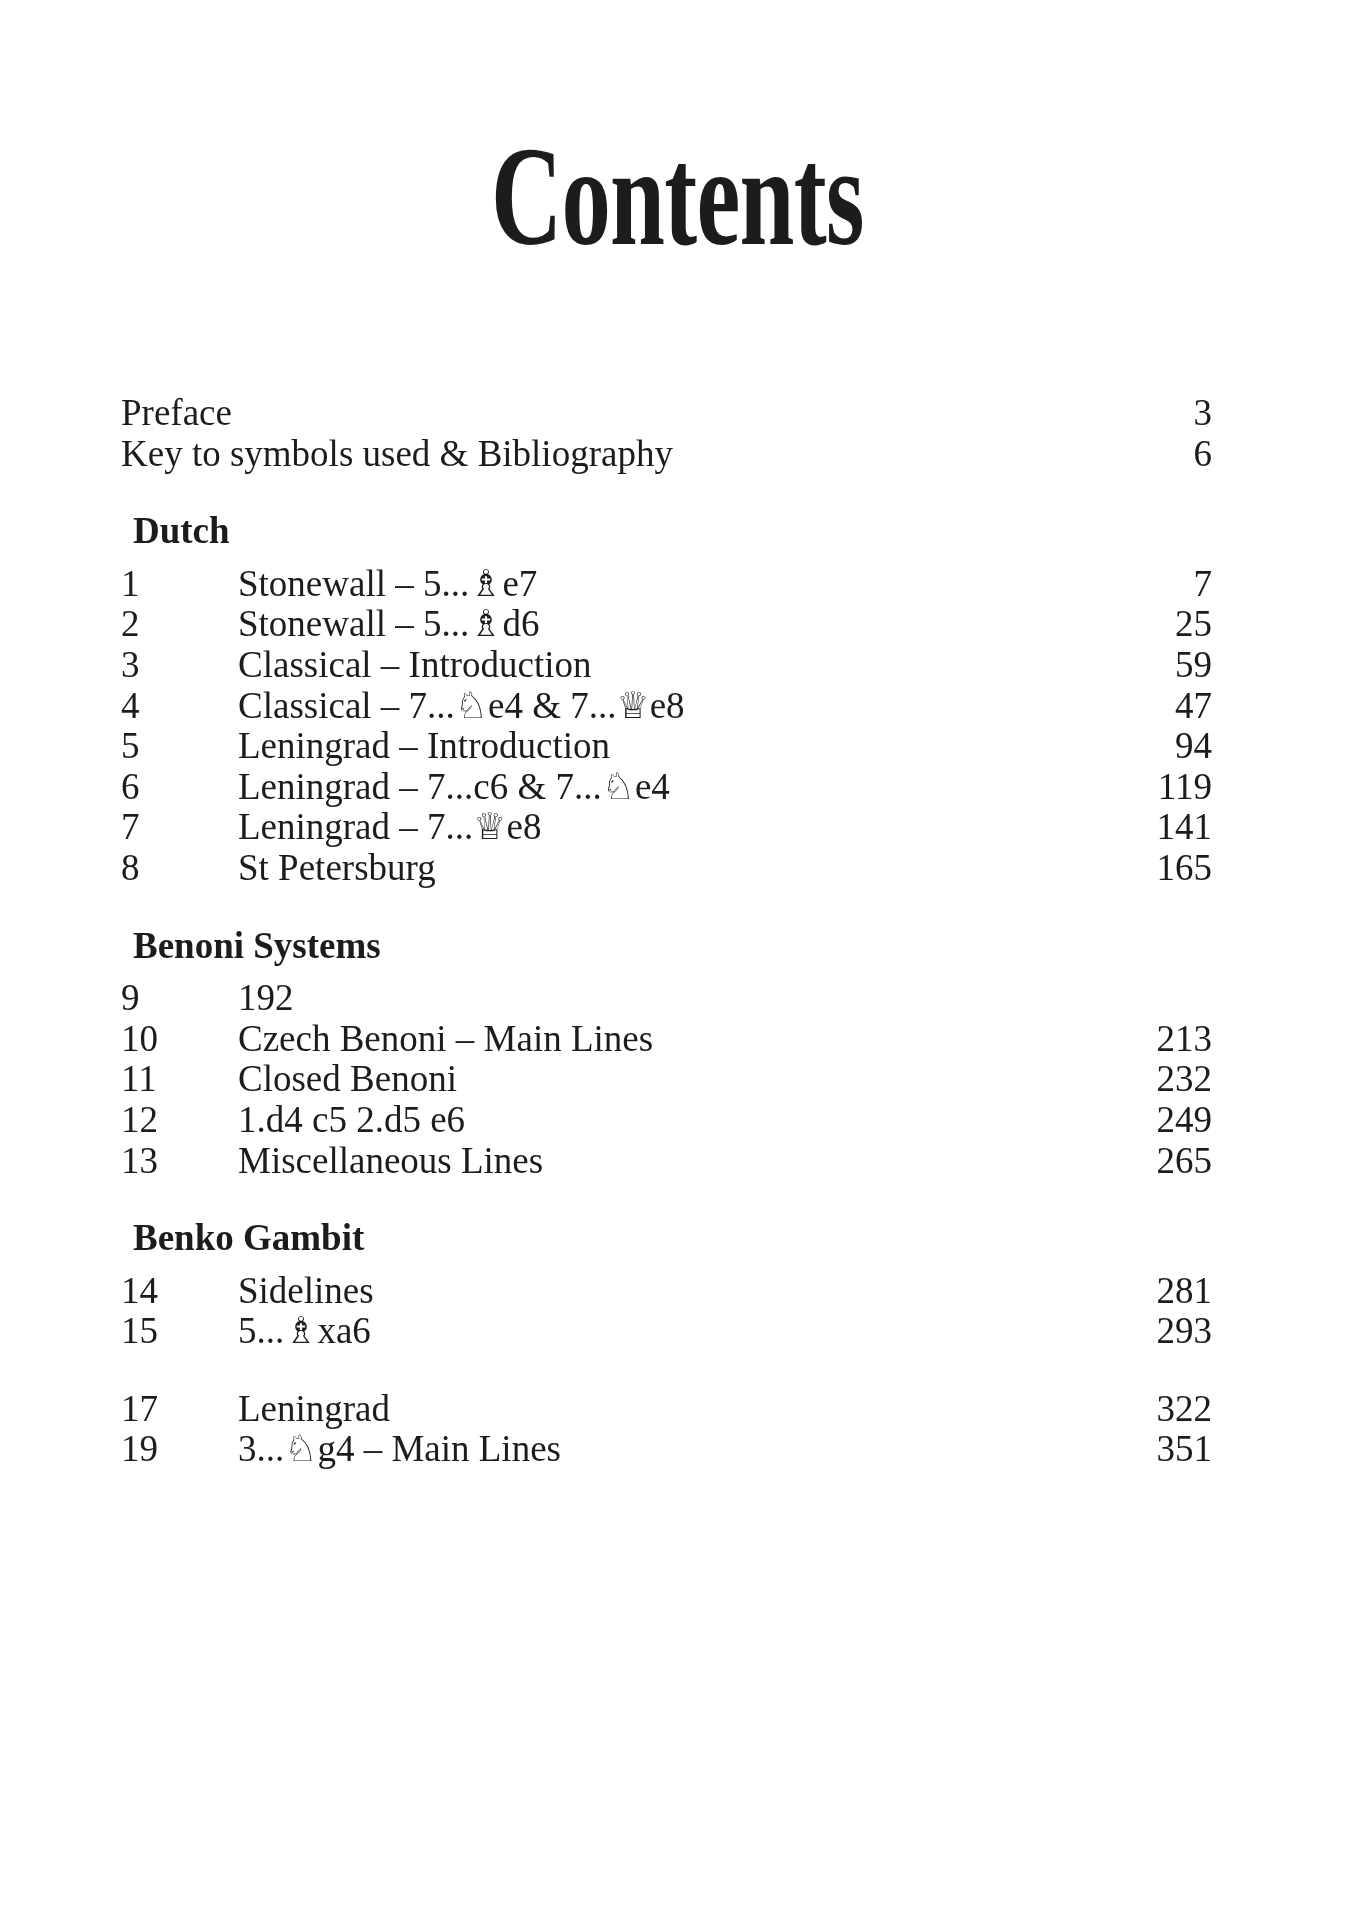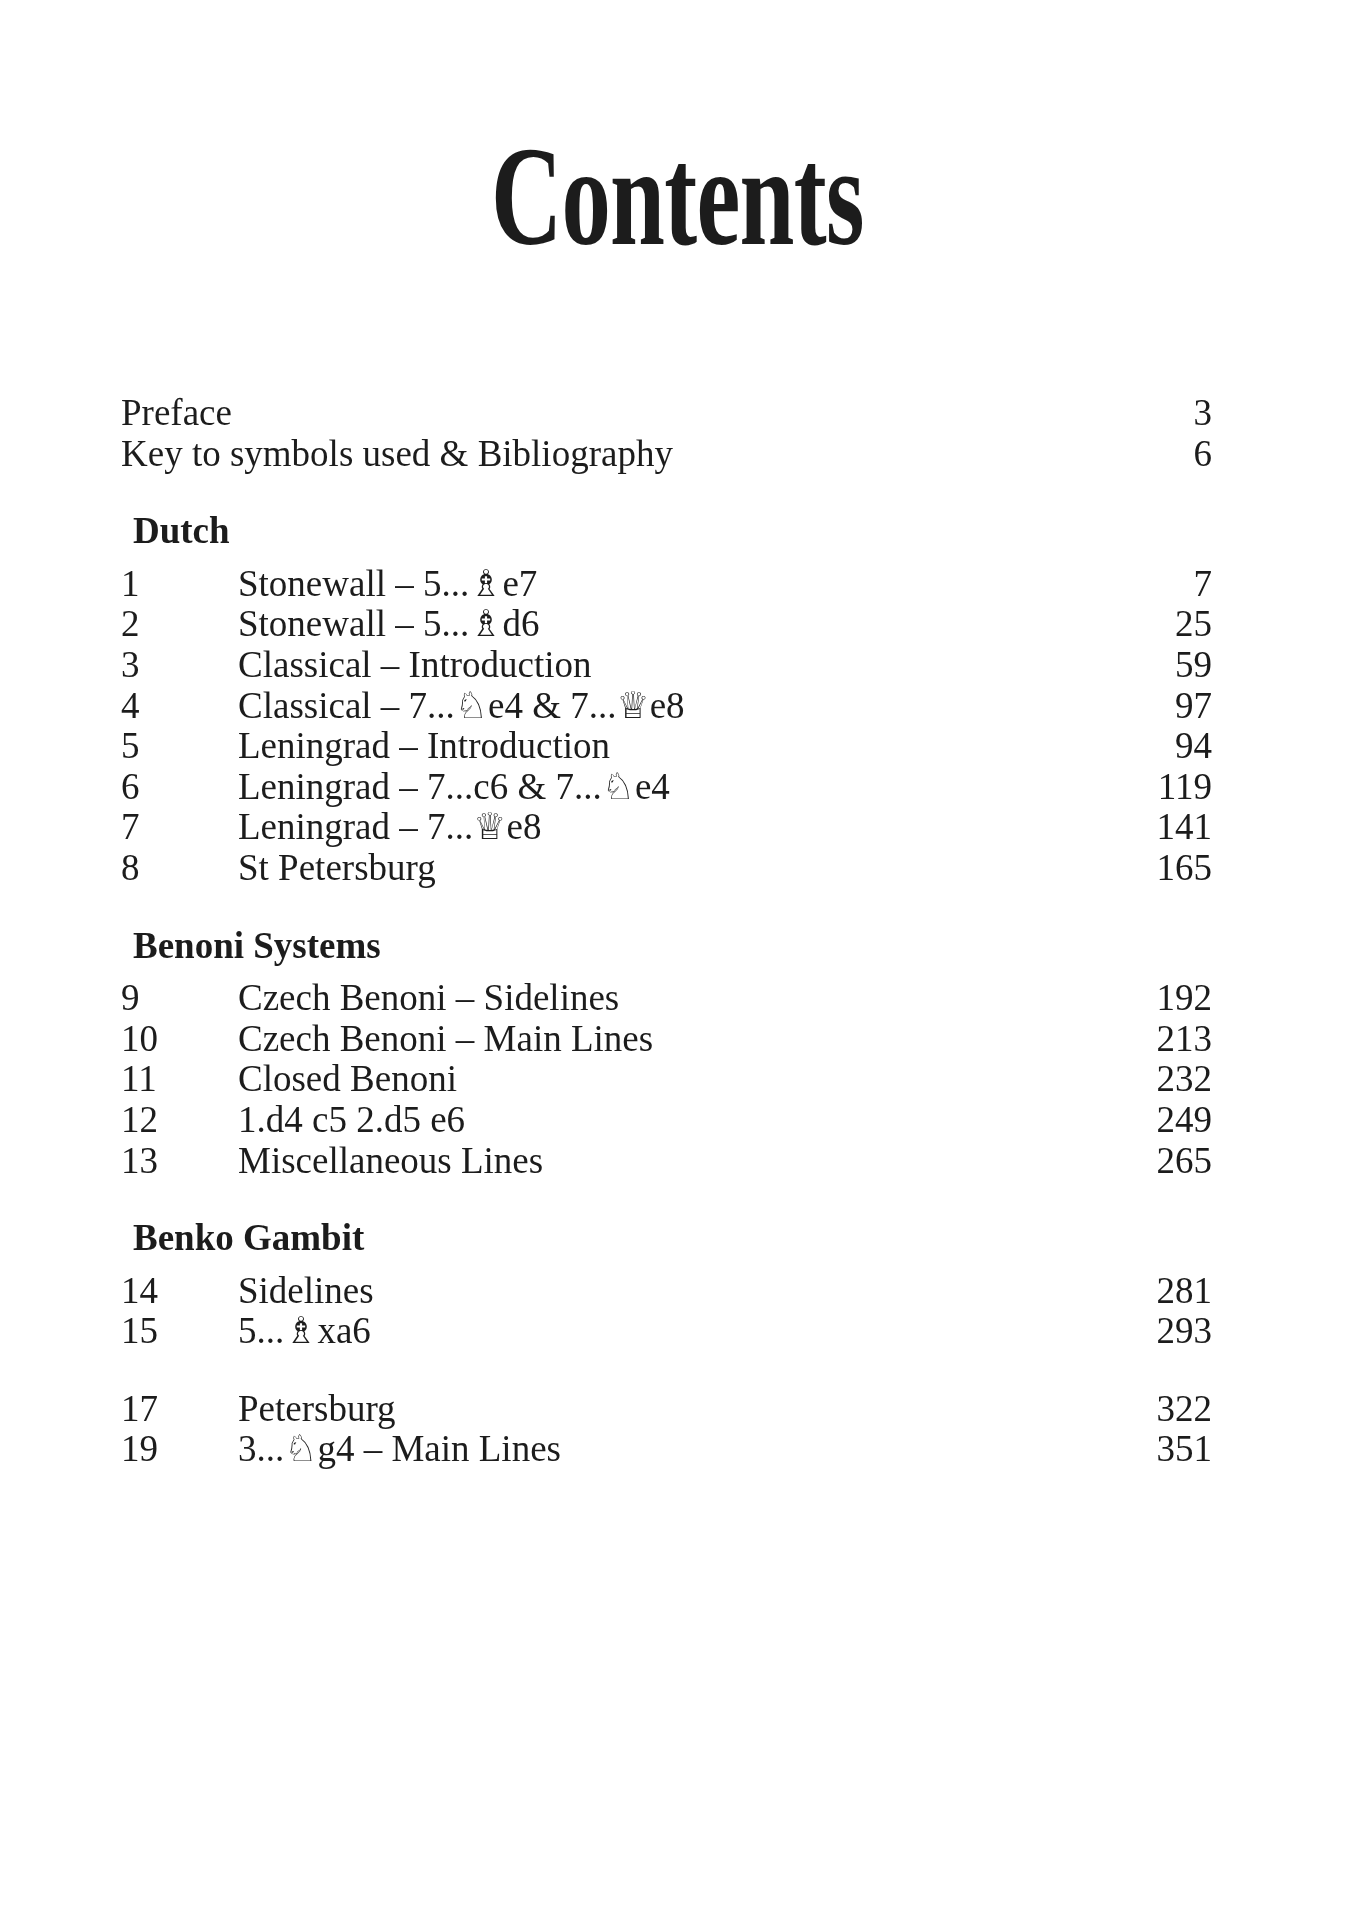--- a/index.html
+++ b/index.html
@@ -88,21 +88,21 @@
         <span class="entry-page">25</span>
       </div>
       <div class="toc-row">
         <span class="chap-num">3</span>
         <span class="chap-title">Classical – Introduction</span>
         <span class="entry-page">59</span>
       </div>
       <div class="toc-row">
         <span class="chap-num">4</span>
         <span class="chap-title">Classical – 7...♘e4 &amp; 7...♕e8</span>
-        <span class="entry-page">97</span>
+        <span class="entry-page">47</span>
       </div>
       <div class="toc-row">
         <span class="chap-num">5</span>
         <span class="chap-title">Leningrad – Introduction</span>
         <span class="entry-page">94</span>
       </div>
       <div class="toc-row">
         <span class="chap-num">6</span>
         <span class="chap-title">Leningrad – 7...c6 &amp; 7...♘e4</span>
         <span class="entry-page">119</span>
@@ -116,21 +116,20 @@
         <span class="chap-num">8</span>
         <span class="chap-title">St Petersburg</span>
         <span class="entry-page">165</span>
       </div>
     </section>
 
     <section class="toc-section">
       <h2 class="section-heading">Benoni Systems</h2>
       <div class="toc-row">
         <span class="chap-num">9</span>
-        <span class="chap-title">Czech Benoni – Sidelines</span>
         <span class="entry-page">192</span>
       </div>
       <div class="toc-row">
         <span class="chap-num">10</span>
         <span class="chap-title">Czech Benoni – Main Lines</span>
         <span class="entry-page">213</span>
       </div>
       <div class="toc-row">
         <span class="chap-num">11</span>
         <span class="chap-title">Closed Benoni</span>
@@ -158,21 +157,21 @@
       <div class="toc-row">
         <span class="chap-num">15</span>
         <span class="chap-title">5...♗xa6</span>
         <span class="entry-page">293</span>
       </div>
     </section>
 
     <section class="toc-section">
       <div class="toc-row">
         <span class="chap-num">17</span>
-        <span class="chap-title">Petersburg</span>
+        <span class="chap-title">Leningrad</span>
         <span class="entry-page">322</span>
       </div>
       <div class="toc-row">
         <span class="chap-num">19</span>
         <span class="chap-title">3...♘g4 – Main Lines</span>
         <span class="entry-page">351</span>
       </div>
     </section>
 
   </div>

